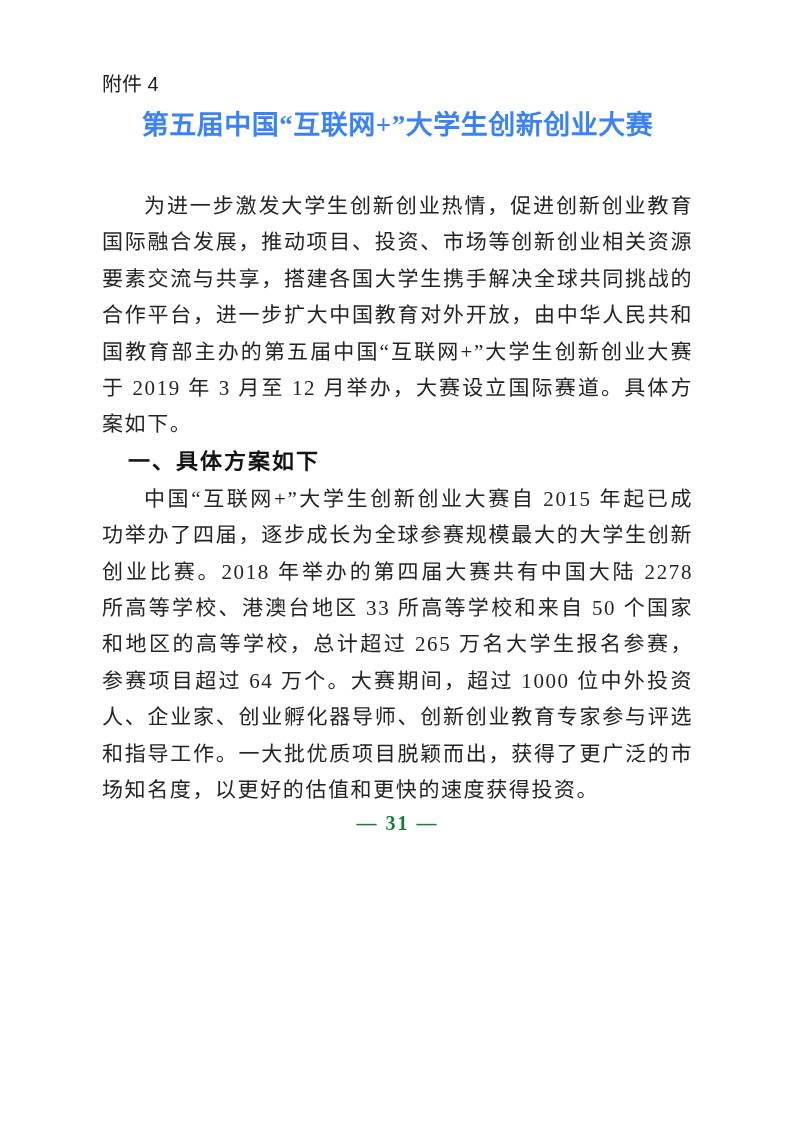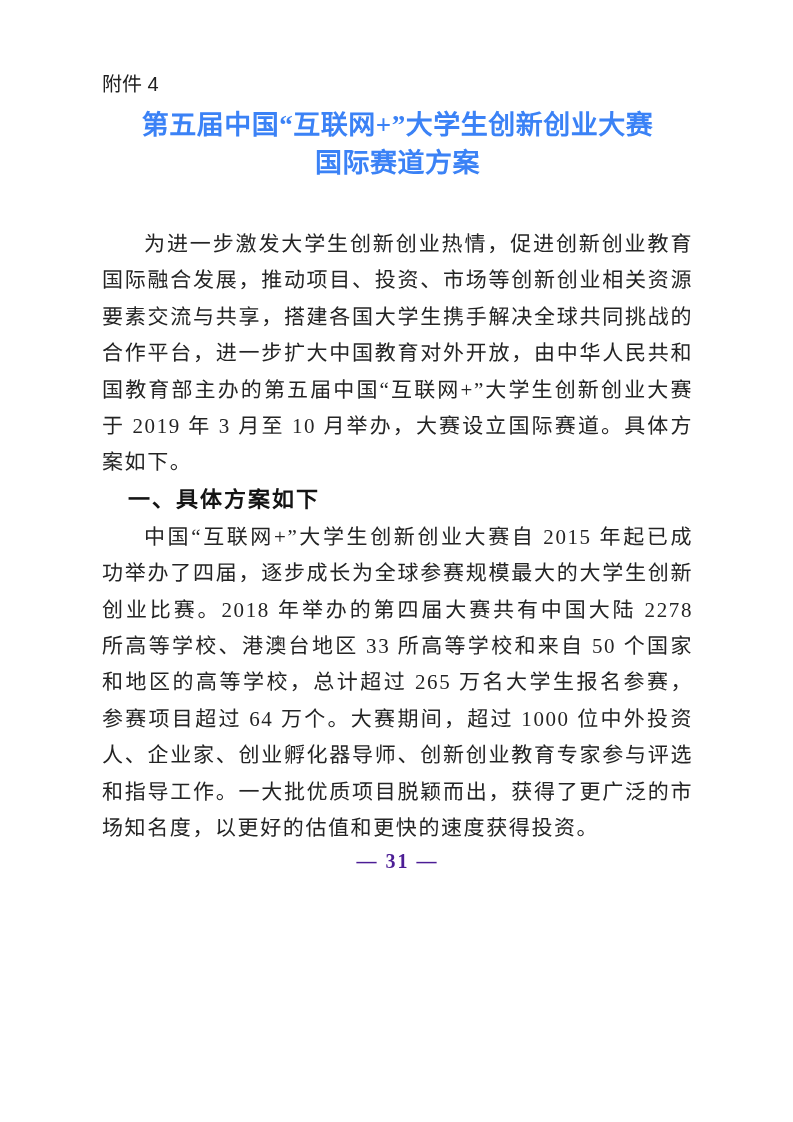--- a/index.html
+++ b/index.html
@@ -59,36 +59,35 @@
   .para-spaced {
     margin-top: 6px;
   }
   .page-number {
     margin-top: 1px;
     text-align: center;
     font-weight: bold;
     font-size: 20px;
     line-height: 26px;
     letter-spacing: 2px;
-    color: #4c1d95;
+    color: #15803d;
   }
 </style>
 </head>
 <body>
 
 <div class="page">
 
   <div class="attachment-label">附件 4</div>
 
   <h1 class="doc-title">
     <span class="title-line">第五届中国“互联网+”大学生创新创业大赛</span>
-    <span class="title-line">国际赛道方案</span>
   </h1>
 
-  <p class="body-para">为进一步激发大学生创新创业热情，促进创新创业教育国际融合发展，推动项目、投资、市场等创新创业相关资源要素交流与共享，搭建各国大学生携手解决全球共同挑战的合作平台，进一步扩大中国教育对外开放，由中华人民共和国教育部主办的第五届中国“互联网+”大学生创新创业大赛于 2019 年 3 月至 10 月举办，大赛设立国际赛道。具体方案如下。</p>
+  <p class="body-para">为进一步激发大学生创新创业热情，促进创新创业教育国际融合发展，推动项目、投资、市场等创新创业相关资源要素交流与共享，搭建各国大学生携手解决全球共同挑战的合作平台，进一步扩大中国教育对外开放，由中华人民共和国教育部主办的第五届中国“互联网+”大学生创新创业大赛于 2019 年 3 月至 12 月举办，大赛设立国际赛道。具体方案如下。</p>
 
   <h2 class="section-heading">一、具体方案如下</h2>
 
   <p class="body-para">中国“互联网+”大学生创新创业大赛自 2015 年起已成功举办了四届，逐步成长为全球参赛规模最大的大学生创新创业比赛。2018 年举办的第四届大赛共有中国大陆 2278 所高等学校、港澳台地区 33 所高等学校和来自 50 个国家和地区的高等学校，总计超过 265 万名大学生报名参赛，参赛项目超过 64 万个。大赛期间，超过 1000 位中外投资人、企业家、创业孵化器导师、创新创业教育专家参与评选和指导工作。一大批优质项目脱颖而出，获得了更广泛的市场知名度，以更好的估值和更快的速度获得投资。</p>
 
 
   <div class="page-number">— 31 —</div>
 
 </div>
 

